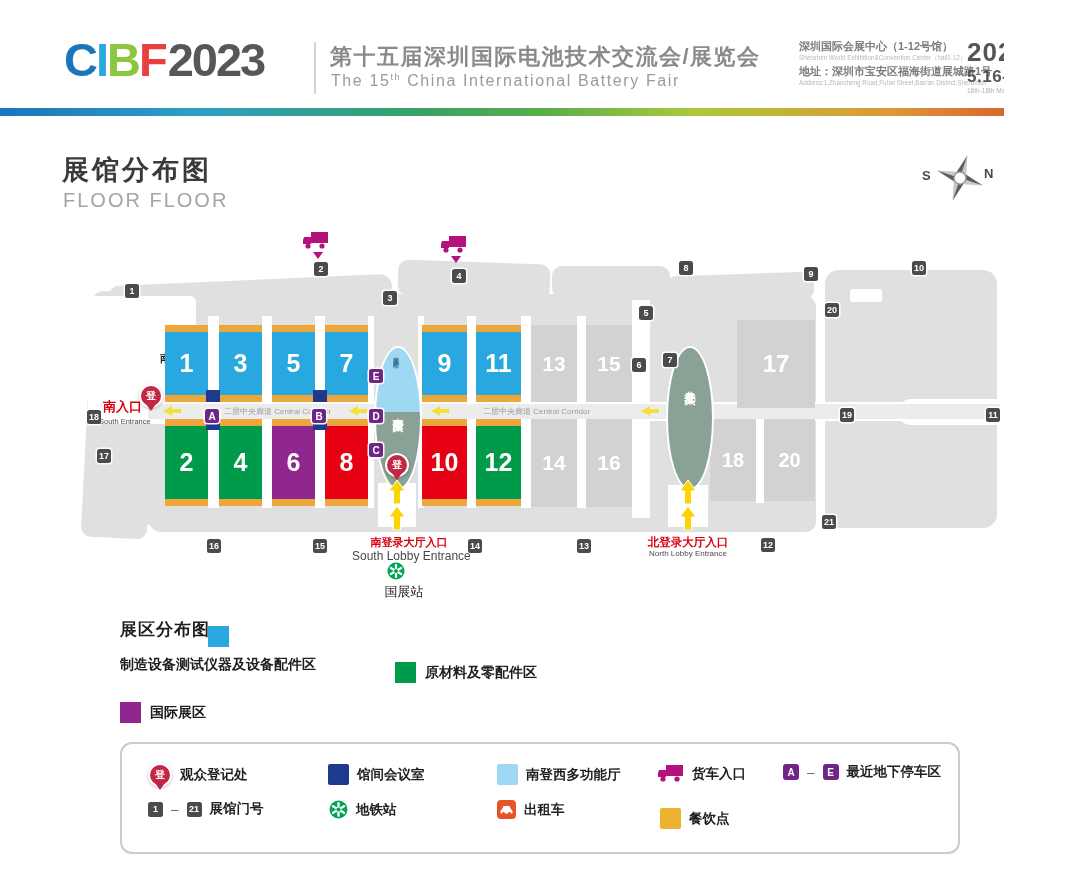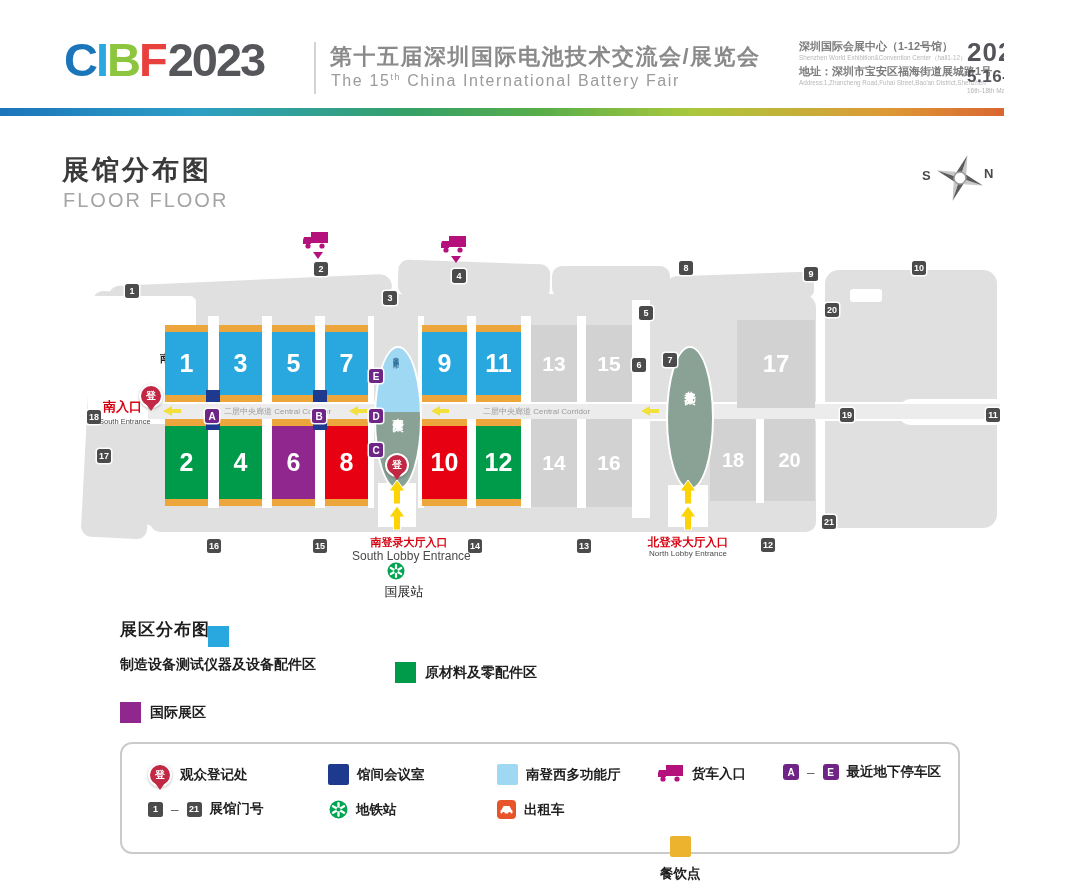--- a/index.html
+++ b/index.html
@@ -433,18 +433,18 @@
   <div class="litem" style="left:497px;top:800px;">
     <svg class="icon" width="19" height="19" viewBox="0 0 19 19">
       <rect x="0" y="0" width="19" height="19" rx="4" fill="#e8542a"></rect>
       <path d="M4.5 10 L6.5 6 H12.5 L14.5 10 Z" fill="#fff"></path>
       <rect x="3.5" y="10" width="12" height="3.5" rx="1" fill="#fff"></rect>
       <circle cx="6.5" cy="13.5" r="1.4" fill="#e8542a"></circle>
         <circle cx="12.5" cy="13.5" r="1.4" fill="#e8542a"></circle>
     </svg>
     <span>出租车</span>
   </div>
-  <div class="litem" style="left:660px;top:836px;flex-direction:column;">
+  <div class="litem" style="left:660px;top:808px;">
     <span class="sq sq-food"></span>
     <span>餐饮点</span>
   </div>
 
 </div>
 
 </body></html>

